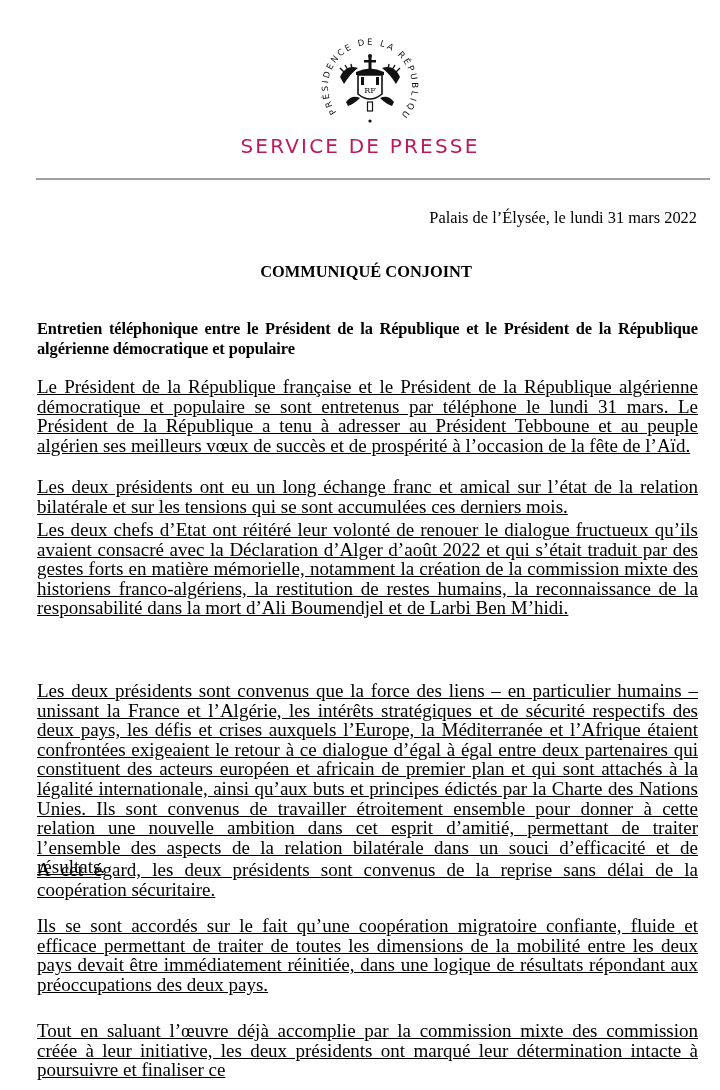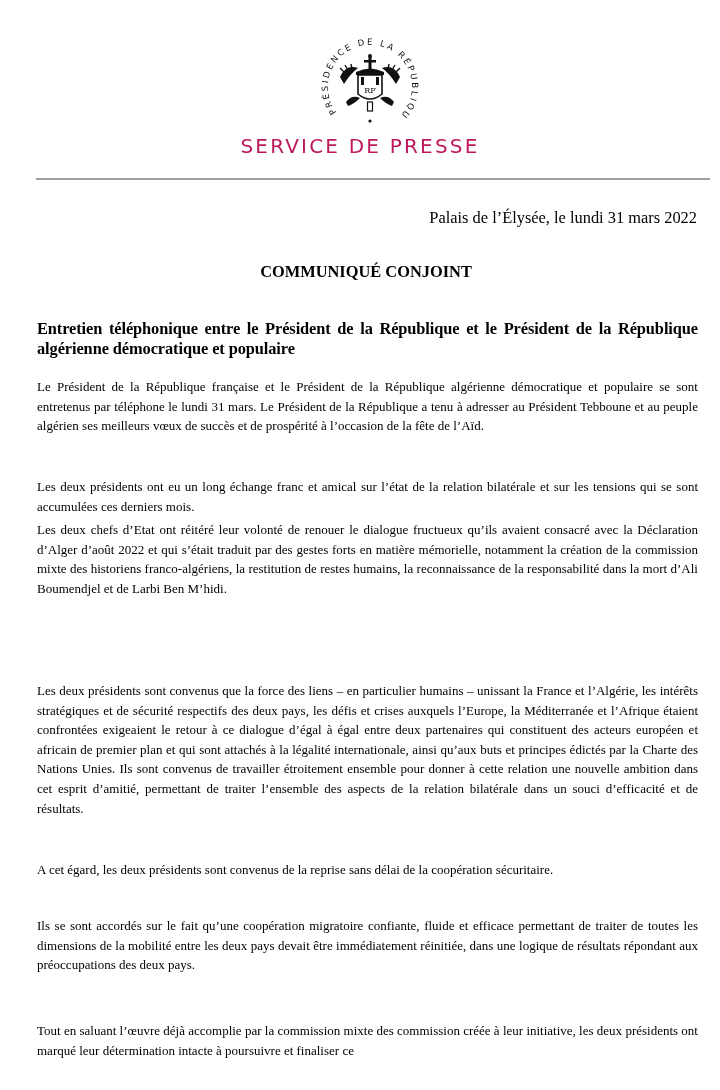--- a/index.html
+++ b/index.html
@@ -5,21 +5,21 @@
   html, body { margin: 0; padding: 0; background: #ffffff; }
   body { width: 720px; height: 1090px; overflow: hidden; position: relative; color: #000; }
   .logo-wrap { position: absolute; left: 304px; top: 32px; width: 132px; height: 98px; }
   .logo-wrap svg { display: block; }
   .service { position: absolute; left: 0; width: 720px; top: 134px; text-align: center;
     font-family: "DejaVu Sans", sans-serif; font-size: 20px; letter-spacing: 2.2px; color: #be185d; font-weight: normal; }
   .rule { position: absolute; left: 36px; width: 674px; top: 178px; height: 2px; background: #a0a0a0; }
   .date { position: absolute; right: 23px; top: 208px; font-family: "Liberation Serif", serif; font-size: 16.4px; }
   .comm { position: absolute; left: 0; width: 732px; top: 262px; text-align: center; font-family: "Liberation Serif", serif; font-weight: bold; font-size: 16.4px; }
   .title { position: absolute; left: 37px; width: 661px; top: 319px; font-family: "Liberation Serif", serif; font-weight: bold; font-size: 16.4px; line-height: 20px; text-align: justify; letter-spacing: -0.1px; }
-  .p { position: absolute; left: 37px; width: 661px; margin: 0; font-family: "Liberation Serif", serif; font-size: 13px; line-height: 19.6px; text-align: justify; }
+  .p { position: absolute; left: 37px; width: 661px; margin: 0; font-family: "Liberation Serif", serif; font-size: 19px; line-height: 19.6px; text-align: justify; text-decoration: underline; }
   #p1 { top: 377px; }
   #p2 { top: 477px; }
   #p3 { top: 520px; }
   #p4 { top: 661px; margin-top: 20px; }
   #p5 { top: 860px; }
   #p6 { top: 916px; }
   #p7 { top: 1021px; }
 </style>
 </head>
 <body>

